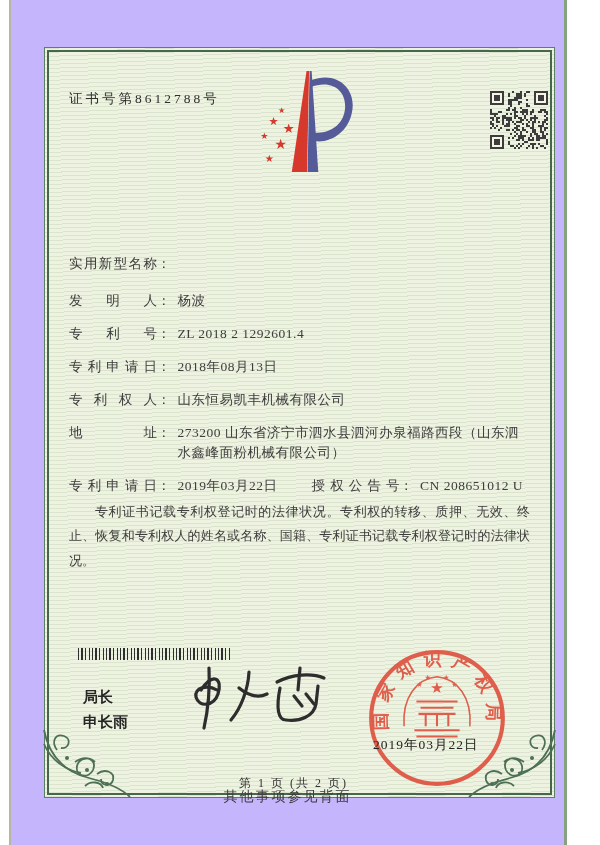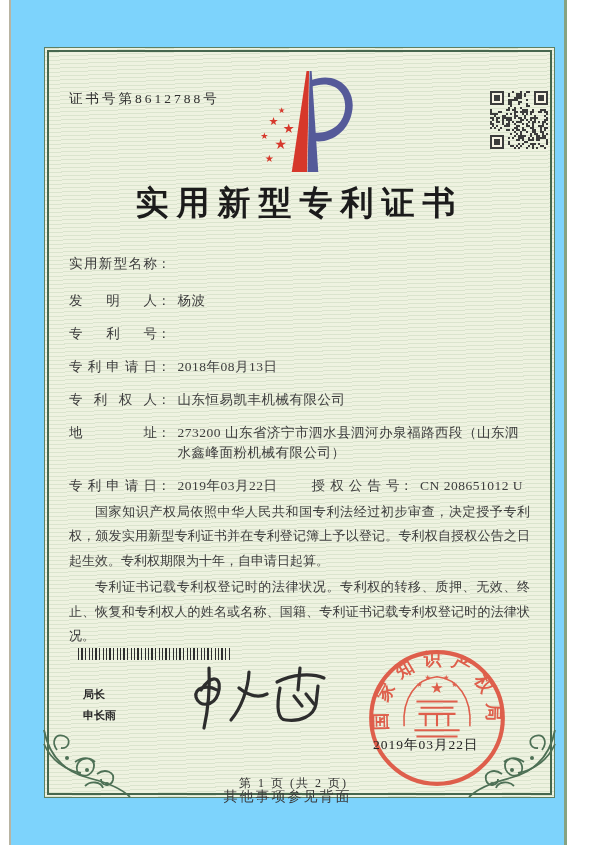--- a/index.html
+++ b/index.html
@@ -4,21 +4,21 @@
 <style>
   * { margin:0; padding:0; box-sizing:border-box; }
   html,body { width:600px; height:845px; background:#fdfdfa; overflow:hidden; }
   body { font-family:"Liberation Serif","DejaVu Serif",serif; color:#3a3a3a; }
 
   .viewport { position:relative; width:600px; height:845px; background:#ffffff; }
 
   
   .scan {
     position:absolute; left:9px; top:0; width:558px; height:845px;
-    background:#7dd3fc;
+    background:#c4b5fd;
     border-left:2px solid #b8b4a2;
     border-right:3px solid #86a281;
   }
 
   
   .frame {
     position:absolute; left:33px; top:47px; width:511px; height:751px;
     border:1px solid #5c7f63;
     background-color:#eef2e0;
     background-image:repeating-linear-gradient(178deg, rgba(148,178,138,0.22) 0 1px, rgba(0,0,0,0) 1px 4px);
@@ -60,21 +60,21 @@
 
   .barcode {
     position:absolute; left:33px; top:600px; width:152px; height:12px;
     background:repeating-linear-gradient(90deg,
       #2e2e2e 0 1.5px, transparent 1.5px 3px,
       #2e2e2e 3px 5.5px, transparent 5.5px 7px,
       #2e2e2e 7px 8px,  transparent 8px 11px,
       #2e2e2e 11px 12px, transparent 12px 14px);
   }
 
-  .director { position:absolute; left:38px; top:641px; font-family:"Liberation Sans","DejaVu Sans",sans-serif; font-weight:600; font-size:11px; color:#272727; line-height:1; }
+  .director { position:absolute; left:38px; top:641px; font-family:"Liberation Sans","DejaVu Sans",sans-serif; font-weight:600; font-size:15px; color:#272727; line-height:1; }
   .director .name { margin-top:10px;text-align:center; }
 
   .signature { position:absolute; left:126px; top:612px; width:170px; height:78px; z-index:3; }
 
   .seal { position:absolute; left:320px; top:598px; width:144px; height:144px; z-index:2; opacity:0.88; }
   .seal-date { position:absolute; left:328px; top:688px; font-size:13.5px; color:#222; letter-spacing:1px; z-index:4; }
 
   .page-no { position:absolute; left:0; right:12px; bottom:5px; text-align:center; font-size:12px; letter-spacing:2px; color:#333; }
 
   .flourish { position:absolute; width:92px; height:100px; z-index:1; }
@@ -118,35 +118,35 @@
           <rect x="22" y="0" width="7" height="7"></rect>
             <rect x="23" y="1" width="5" height="5" fill="#f7f3e5"></rect>
             <rect x="24" y="2" width="3" height="3"></rect>
           <rect x="0" y="22" width="7" height="7"></rect>
             <rect x="1" y="23" width="5" height="5" fill="#f7f3e5"></rect>
             <rect x="2" y="24" width="3" height="3"></rect>
           <path class="modules" d="M11,0h1v1h-1zM15,0h1v1h-1zM18,0h1v1h-1zM19,0h1v1h-1zM9,1h1v1h-1zM13,1h1v1h-1zM14,1h1v1h-1zM15,1h1v1h-1zM17,1h1v1h-1zM9,2h1v1h-1zM13,2h1v1h-1zM14,2h1v1h-1zM15,2h1v1h-1zM17,2h1v1h-1zM12,3h1v1h-1zM13,3h1v1h-1zM14,3h1v1h-1zM15,3h1v1h-1zM9,4h1v1h-1zM10,4h1v1h-1zM11,4h1v1h-1zM12,4h1v1h-1zM13,4h1v1h-1zM18,4h1v1h-1zM9,5h1v1h-1zM10,5h1v1h-1zM14,5h1v1h-1zM15,5h1v1h-1zM9,6h1v1h-1zM10,6h1v1h-1zM14,6h1v1h-1zM18,6h1v1h-1zM10,7h1v1h-1zM18,7h1v1h-1zM19,7h1v1h-1zM9,8h1v1h-1zM12,8h1v1h-1zM15,8h1v1h-1zM0,9h1v1h-1zM8,9h1v1h-1zM9,9h1v1h-1zM11,9h1v1h-1zM12,9h1v1h-1zM16,9h1v1h-1zM17,9h1v1h-1zM18,9h1v1h-1zM21,9h1v1h-1zM25,9h1v1h-1zM26,9h1v1h-1zM27,9h1v1h-1zM0,10h1v1h-1zM4,10h1v1h-1zM5,10h1v1h-1zM12,10h1v1h-1zM13,10h1v1h-1zM15,10h1v1h-1zM16,10h1v1h-1zM17,10h1v1h-1zM18,10h1v1h-1zM20,10h1v1h-1zM21,10h1v1h-1zM24,10h1v1h-1zM25,10h1v1h-1zM27,10h1v1h-1zM28,10h1v1h-1zM0,11h1v1h-1zM1,11h1v1h-1zM2,11h1v1h-1zM3,11h1v1h-1zM8,11h1v1h-1zM10,11h1v1h-1zM12,11h1v1h-1zM16,11h1v1h-1zM18,11h1v1h-1zM20,11h1v1h-1zM28,11h1v1h-1zM2,12h1v1h-1zM6,12h1v1h-1zM7,12h1v1h-1zM12,12h1v1h-1zM13,12h1v1h-1zM17,12h1v1h-1zM22,12h1v1h-1zM27,12h1v1h-1zM0,13h1v1h-1zM1,13h1v1h-1zM3,13h1v1h-1zM4,13h1v1h-1zM6,13h1v1h-1zM7,13h1v1h-1zM8,13h1v1h-1zM9,13h1v1h-1zM10,13h1v1h-1zM12,13h1v1h-1zM14,13h1v1h-1zM15,13h1v1h-1zM17,13h1v1h-1zM20,13h1v1h-1zM21,13h1v1h-1zM22,13h1v1h-1zM23,13h1v1h-1zM28,13h1v1h-1zM1,14h1v1h-1zM3,14h1v1h-1zM6,14h1v1h-1zM8,14h1v1h-1zM9,14h1v1h-1zM10,14h1v1h-1zM15,14h1v1h-1zM16,14h1v1h-1zM18,14h1v1h-1zM20,14h1v1h-1zM22,14h1v1h-1zM27,14h1v1h-1zM28,14h1v1h-1zM0,15h1v1h-1zM3,15h1v1h-1zM4,15h1v1h-1zM6,15h1v1h-1zM9,15h1v1h-1zM11,15h1v1h-1zM13,15h1v1h-1zM14,15h1v1h-1zM15,15h1v1h-1zM19,15h1v1h-1zM21,15h1v1h-1zM22,15h1v1h-1zM24,15h1v1h-1zM26,15h1v1h-1zM27,15h1v1h-1zM0,16h1v1h-1zM1,16h1v1h-1zM6,16h1v1h-1zM8,16h1v1h-1zM9,16h1v1h-1zM12,16h1v1h-1zM16,16h1v1h-1zM18,16h1v1h-1zM21,16h1v1h-1zM26,16h1v1h-1zM28,16h1v1h-1zM1,17h1v1h-1zM3,17h1v1h-1zM7,17h1v1h-1zM8,17h1v1h-1zM9,17h1v1h-1zM13,17h1v1h-1zM14,17h1v1h-1zM18,17h1v1h-1zM19,17h1v1h-1zM21,17h1v1h-1zM24,17h1v1h-1zM25,17h1v1h-1zM26,17h1v1h-1zM0,18h1v1h-1zM2,18h1v1h-1zM5,18h1v1h-1zM12,18h1v1h-1zM13,18h1v1h-1zM16,18h1v1h-1zM20,18h1v1h-1zM21,18h1v1h-1zM25,18h1v1h-1zM27,18h1v1h-1zM28,18h1v1h-1zM4,19h1v1h-1zM8,19h1v1h-1zM9,19h1v1h-1zM11,19h1v1h-1zM13,19h1v1h-1zM14,19h1v1h-1zM16,19h1v1h-1zM17,19h1v1h-1zM21,19h1v1h-1zM22,19h1v1h-1zM25,19h1v1h-1zM27,19h1v1h-1zM12,20h1v1h-1zM15,20h1v1h-1zM18,20h1v1h-1zM21,20h1v1h-1zM22,20h1v1h-1zM25,20h1v1h-1zM26,20h1v1h-1zM10,21h1v1h-1zM13,21h1v1h-1zM15,21h1v1h-1zM20,21h1v1h-1zM22,21h1v1h-1zM23,21h1v1h-1zM26,21h1v1h-1zM28,21h1v1h-1zM12,22h1v1h-1zM14,22h1v1h-1zM15,22h1v1h-1zM16,22h1v1h-1zM17,22h1v1h-1zM20,22h1v1h-1zM23,22h1v1h-1zM24,22h1v1h-1zM26,22h1v1h-1zM27,22h1v1h-1zM9,23h1v1h-1zM11,23h1v1h-1zM14,23h1v1h-1zM15,23h1v1h-1zM16,23h1v1h-1zM19,23h1v1h-1zM21,23h1v1h-1zM23,23h1v1h-1zM24,23h1v1h-1zM25,23h1v1h-1zM26,23h1v1h-1zM27,23h1v1h-1zM13,24h1v1h-1zM14,24h1v1h-1zM16,24h1v1h-1zM19,24h1v1h-1zM20,24h1v1h-1zM21,24h1v1h-1zM23,24h1v1h-1zM24,24h1v1h-1zM28,24h1v1h-1zM9,25h1v1h-1zM17,25h1v1h-1zM18,25h1v1h-1zM28,25h1v1h-1zM9,26h1v1h-1zM14,26h1v1h-1zM16,26h1v1h-1zM20,26h1v1h-1zM21,26h1v1h-1zM22,26h1v1h-1zM24,26h1v1h-1zM28,26h1v1h-1zM10,27h1v1h-1zM11,27h1v1h-1zM13,27h1v1h-1zM15,27h1v1h-1zM19,27h1v1h-1zM21,27h1v1h-1zM25,27h1v1h-1zM26,27h1v1h-1zM12,28h1v1h-1zM14,28h1v1h-1zM18,28h1v1h-1zM21,28h1v1h-1zM23,28h1v1h-1zM27,28h1v1h-1z"></path>
         </g>
       </svg>
 
-      <div class="title">实用新型专利证书</div>
 
       <div class="fields">
         <div class="frow first">
           <span class="flabel">实用新型名称</span>
             <span class="colon">：</span>
         </div>
         <div class="frow">
           <span class="flabel">发明人</span>
             <span class="colon">：</span>
           <span class="fvalue">杨波</span>
         </div>
         <div class="frow">
           <span class="flabel">专利号</span>
             <span class="colon">：</span>
+          <span class="fvalue">ZL 2018 2 1292601.4</span>
         </div>
         <div class="frow">
           <span class="flabel">专利申请日</span>
             <span class="colon">：</span>
           <span class="fvalue">2018年08月13日</span>
         </div>
         <div class="frow">
           <span class="flabel">专利权人</span>
             <span class="colon">：</span>
           <span class="fvalue">山东恒易凯丰机械有限公司</span>
@@ -165,21 +165,20 @@
           <span class="grant-gap"></span>
           <span class="grant-group">
             <span class="flabel">授权公告号</span>
               <span class="colon">：</span>
             <span class="gvalue">CN 208651012 U</span>
           </span>
         </div>
       </div>
 
       <div class="paras">
-        <p>国家知识产权局依照中华人民共和国专利法经过初步审查，决定授予专利权，颁发实用新型专利证书并在专利登记簿上予以登记。专利权自授权公告之日起生效。专利权期限为十年，自申请日起算。</p>
         <p>专利证书记载专利权登记时的法律状况。专利权的转移、质押、无效、终止、恢复和专利权人的姓名或名称、国籍、专利证书记载专利权登记时的法律状况。</p>
       </div>
 
       <div class="barcode"></div>
 
       <div class="director">
         <div>局长</div>
         <div class="name">申长雨</div>
       </div>
 

